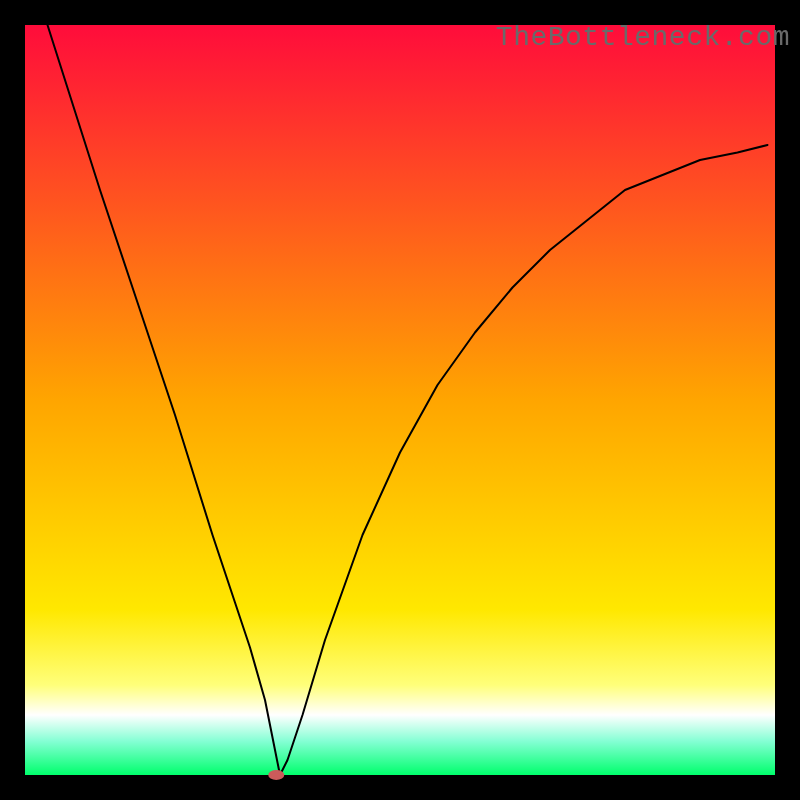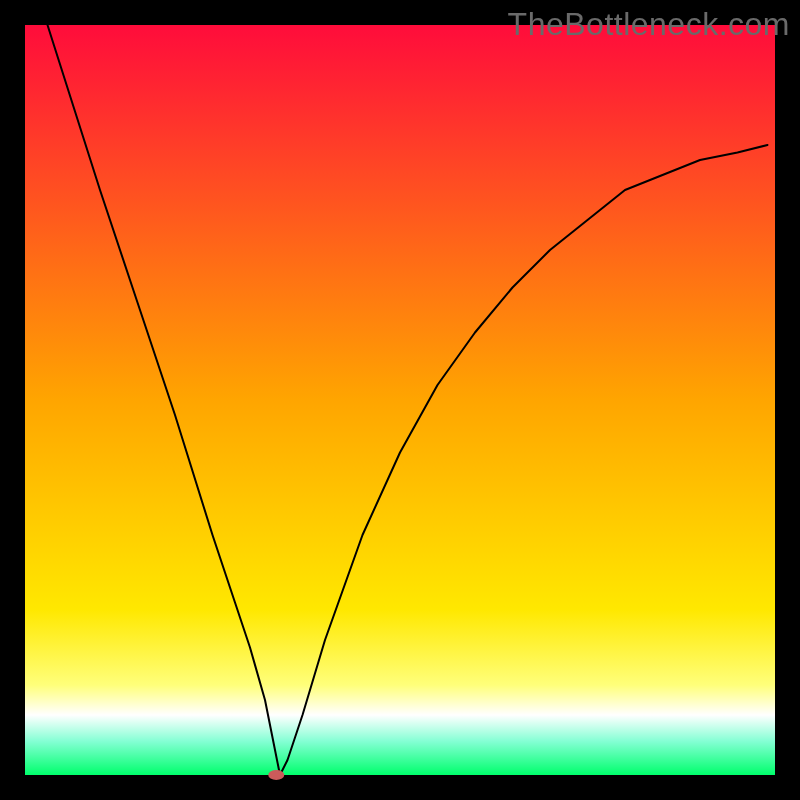--- a/index.html
+++ b/index.html
@@ -1,24 +1,24 @@
 <!DOCTYPE html>
 <html><head>
 <meta charset="utf-8">
 <style>
   * { margin:0; padding:0; box-sizing:border-box; }
   html, body { width:800px; height:800px; overflow:hidden; }
   #wrap { position:relative; width:800px; height:800px; }
   svg { display:block; }
   #watermark {
     position:absolute;
-    top:6px;
+    top:22px;
     right:10px;
-    font-family: Liberation Sans, sans-serif;
-    font-size:32px;
+    font-family: Liberation Mono, monospace;
+    font-size:28px;
     color:#6a6a6a;
     letter-spacing:0.5px;
     user-select:none;
   }
 </style>
 </head>
 <body>
 
 <div id="wrap">
   <svg id="chart-svg" width="800" height="800">

